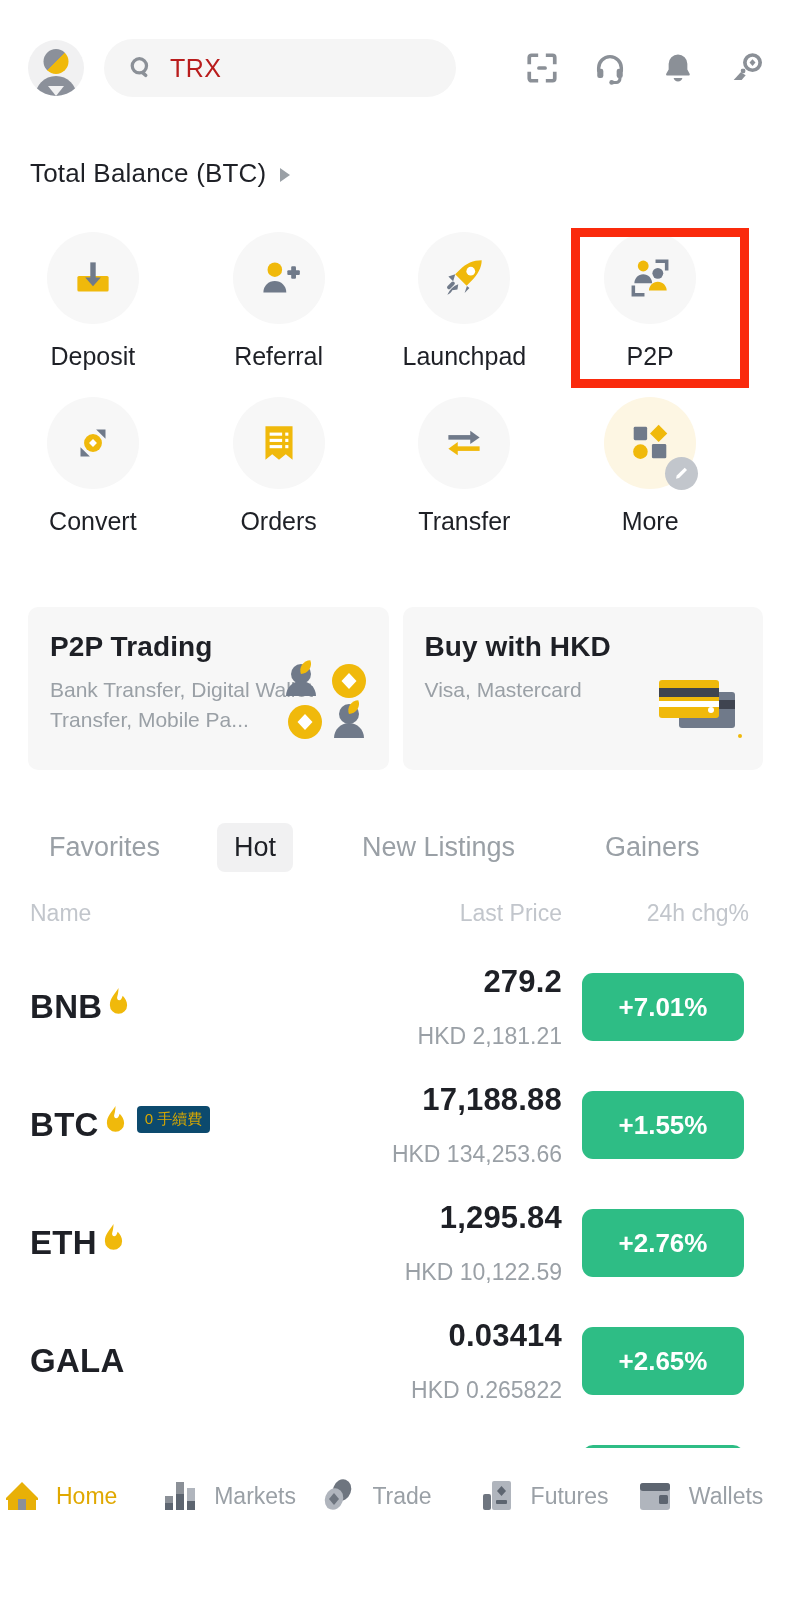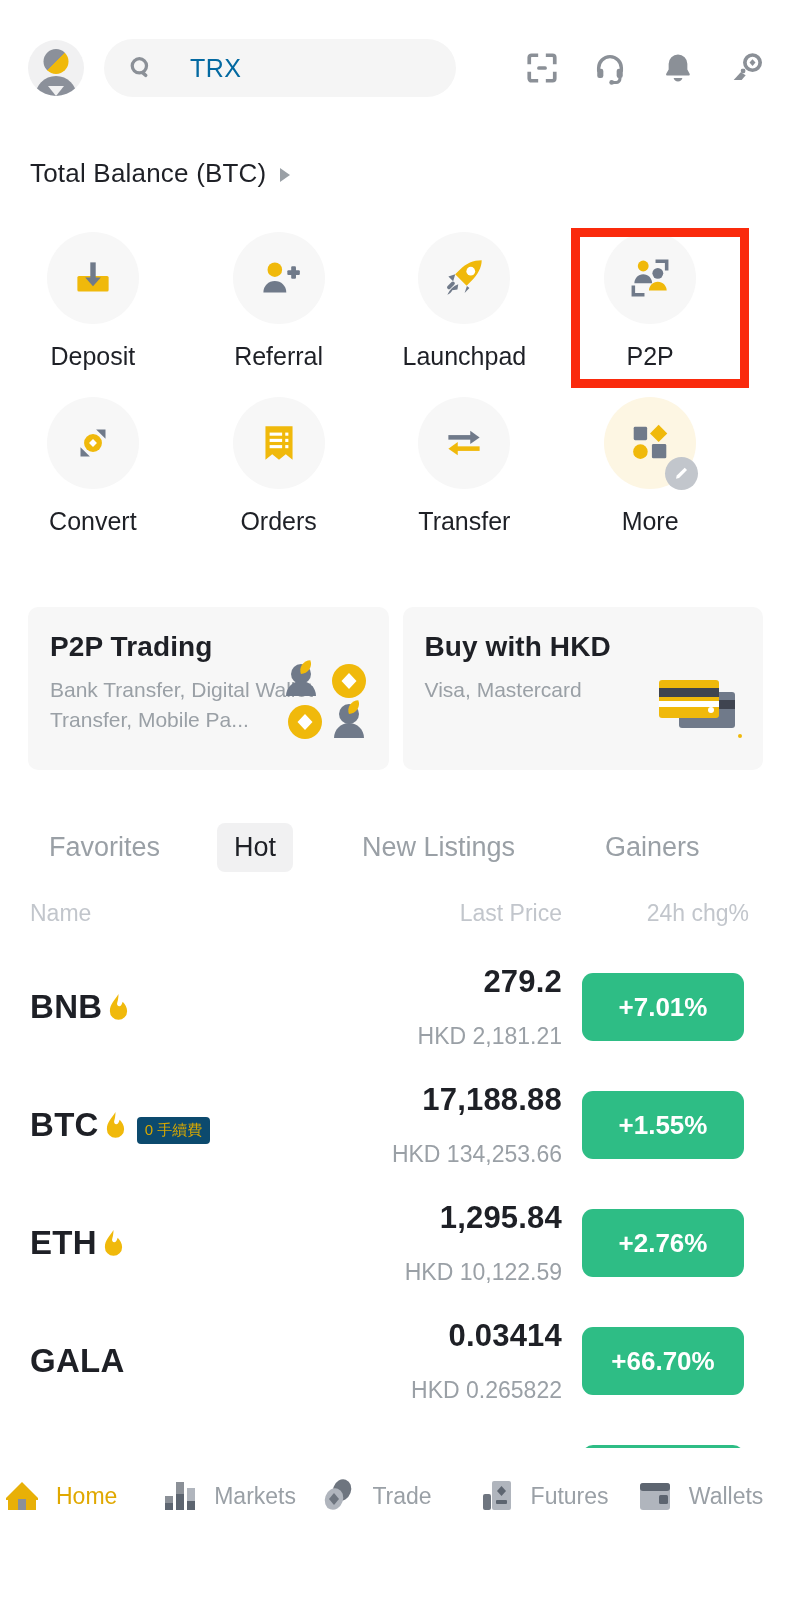--- a/index.html
+++ b/index.html
@@ -34,21 +34,21 @@
     width: 16px; height: 10px; background: #f1f1f2;
     clip-path: polygon(0 0, 100% 0, 50% 100%);
   }
   .search {
     flex: 1 1 auto; height: 58px; margin-left: 20px; margin-right: 22px;
     background: #f5f5f5; border-radius: 29px; display: flex; align-items: center;
     padding: 0 24px; gap: 16px; max-width: 352px;
   }
   .search .q { width: 26px; height: 26px; flex: 0 0 auto; }
   .search .ph {
-    font-size: 25px; color: #0369a1; letter-spacing: .5px; margin-left: 20px;
+    font-size: 25px; color: #b91c1c; letter-spacing: .5px;
   }
   .hicons { display: flex; align-items: center; gap: 34px; margin-left: auto; }
   .hicon { width: 34px; height: 34px; display: block; }
 
   
   .balance {
     position: absolute; top: 158px; left: 30px;
     display: flex; align-items: center; gap: 14px;
   }
   .balance .lbl { font-size: 26px; color: #1e2026; letter-spacing: .2px; }
@@ -121,21 +121,21 @@
   }
   .thead .h { position: absolute; font-size: 23px; color: #c2c6cc; }
   .thead .h.name { left: 30px; }
   .thead .h.price { right: 229px; }
   .thead .h.chg { right: 42px; }
 
   .rows { position: absolute; top: 948px; left: 0; width: 791px; height: 500px; overflow: hidden; }
   .row { position: relative; height: 118px; }
   .row .sym {
     position: absolute; left: 30px; top: 50%; transform: translateY(-50%);
-    display: flex; align-items: flex-end; gap: 4px;
+    display: flex; align-items: flex-start; gap: 4px;
   }
   .row .sym .code { font-size: 33px; font-weight: bold; color: #1e2026; letter-spacing: .3px; }
   .row .fee-badge {
     background: #0c4a6e; color: #d8a800; font-size: 15px;
     padding: 4px 8px; border-radius: 4px; margin-left: 5px; white-space: nowrap;
   }
   .row .prices {
     position: absolute; right: 229px; top: 50%; transform: translateY(-50%);
     text-align: right;
   }
@@ -432,21 +432,21 @@
 
     <div class="row">
       <div class="sym">
         <span class="code">GALA</span>
       </div>
       <div class="prices">
         <div class="p1">0.03414</div>
         <div class="p2">HKD 0.265822</div>
       </div>
       <div class="chgbox" style="background:#2ebd85">
-        <span>+66.70%</span>
+        <span>+2.65%</span>
       </div>
     </div>
 
     <div class="row">
 
       <div class="chgbox" style="background:#2ebd85"></div>
     </div>
   </div>
 
   <div class="bnav-mask"></div>

